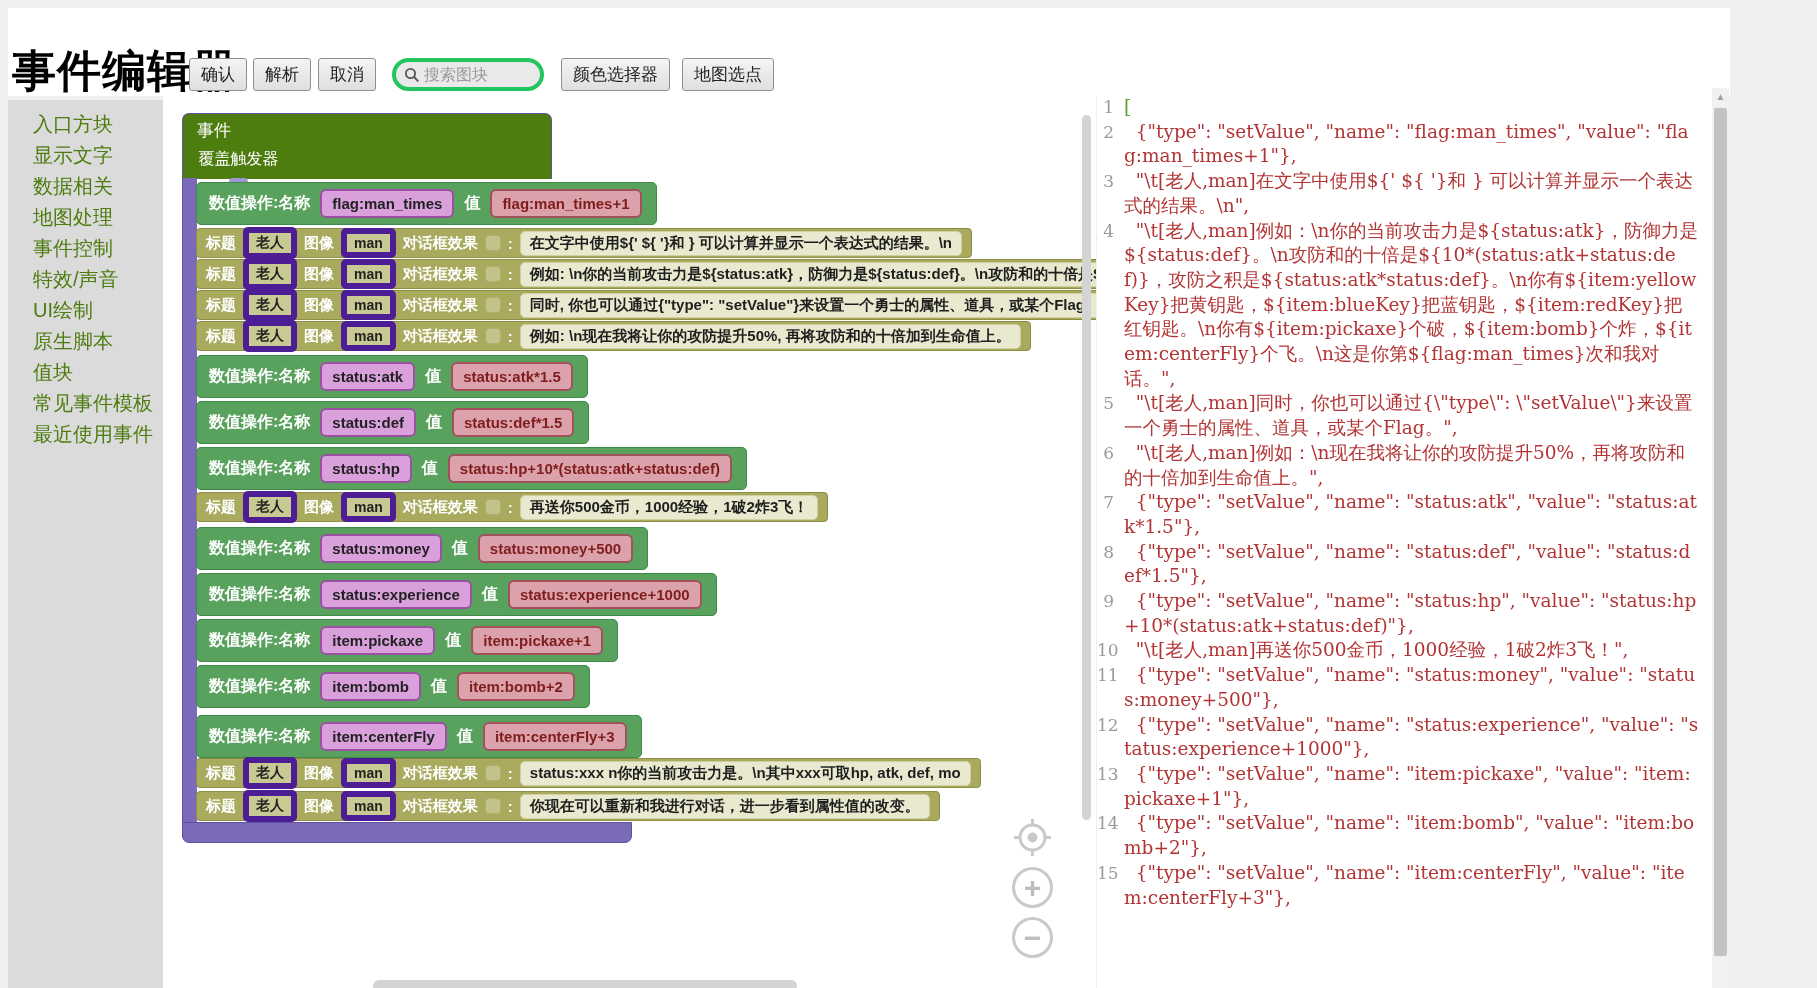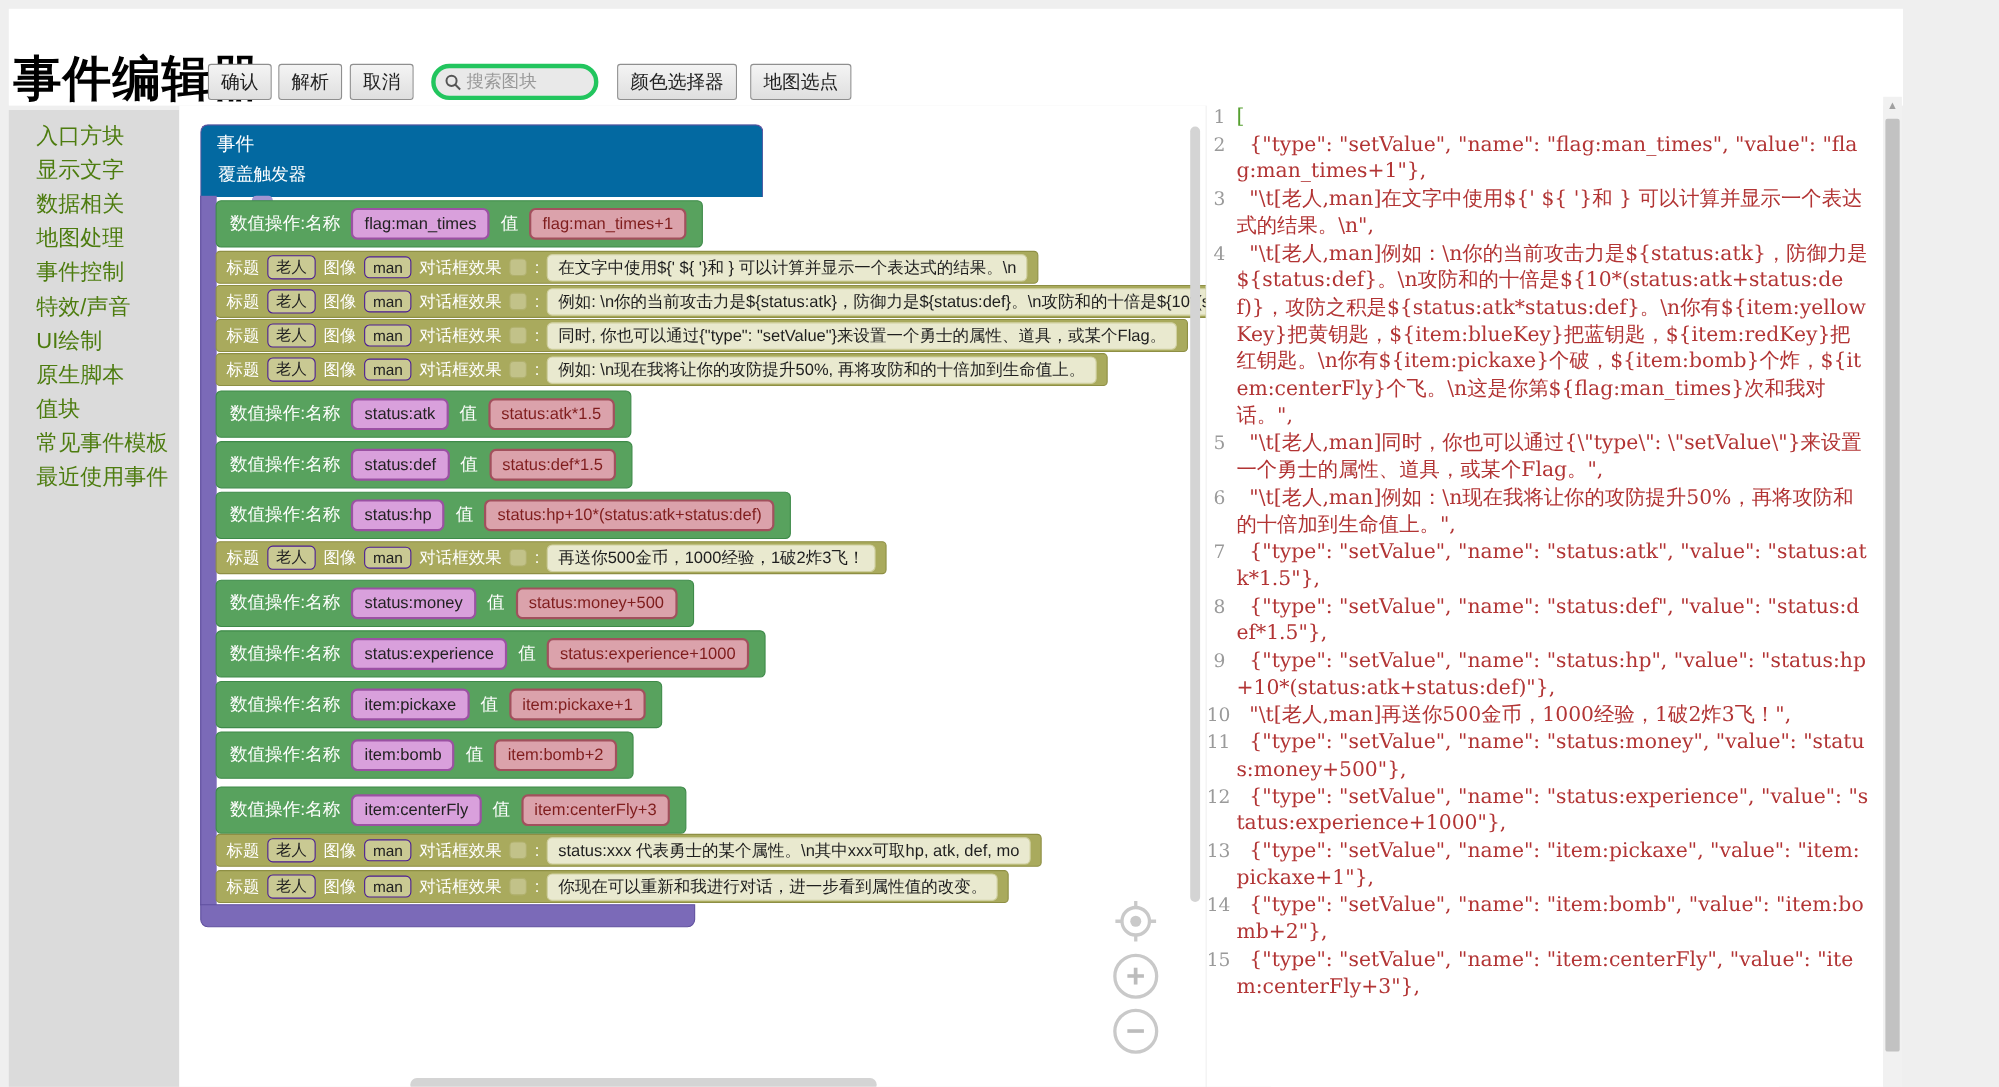--- a/index.html
+++ b/index.html
@@ -16,36 +16,36 @@
   .search-input { border:none; outline:none; background:transparent; width:110px; font-size:16px; color:#333; margin-left:4px; font-family:"Liberation Sans", sans-serif; }
   .search-input::placeholder { color:#9a9a9a; }
 
   
   .sidebar { position:absolute; left:8px; top:100px; width:155px; height:888px; background:#dbdbdb; padding-top:9px; }
   .side-item { padding:4px 0 4px 25px; font-size:20px; color:#4d7c0f; line-height:23px; white-space:nowrap; cursor:pointer; }
 
   
   .canvas { position:absolute; left:163px; top:96px; width:933px; height:892px; background:#fff; overflow:hidden; }
 
-  .purple-head { position:absolute; left:19px; top:17px; width:512px; height:66px; background:#0369a1; border:1px solid #60509e; border-bottom:none; border-radius:7px 7px 0 0; color:#fff; }
+  .purple-head { position:absolute; left:19px; top:17px; width:370px; height:66px; background:#4d7c0f; border:1px solid #60509e; border-bottom:none; border-radius:7px 7px 0 0; color:#fff; }
   .purple-spine { position:absolute; left:19px; top:82px; width:15px; height:645px; background:#7b6ab8; border-left:1px solid #60509e; }
   .purple-foot { position:absolute; left:19px; top:726px; width:450px; height:21px; background:#7b6ab8; border:1px solid #60509e; border-radius:0 0 7px 7px; }
   .ph-title { position:absolute; left:14px; top:5px; font-size:17px; }
   .ph-fields { position:absolute; left:14px; top:35px; display:flex; align-items:center; gap:8px; font-size:16px; white-space:nowrap;flex-direction:column; }
   .p-sq { width:19px; height:19px; background:#a195d2; border-radius:4px; display:inline-block; }
   .p-chk { width:20px; height:20px; background:#fff; border-radius:4px; color:#333; font-size:15px; display:flex; align-items:center; justify-content:center; font-weight:bold; }
   .p-drop { background:#cfc8ec; color:#2a2a2a; border-radius:10px; padding:1px 8px 2px 10px; display:flex; align-items:flex-end; gap:7px; font-size:16px; }
   .p-caret { font-size:10px; color:#7b6ab8; }
 
-  .brow { position:absolute; left:33px; display:flex; align-items:center; white-space:nowrap; width:max-content; }
+  .brow { position:absolute; left:33px; display:flex; align-items:center; white-space:nowrap; width:max-content;font-weight:bold; }
   .g { height:43px; background:#58a25e; border:1px solid #3e8a49; border-radius:5px; padding:0 14px 0 12px; gap:10px; color:#fff; font-size:16px; display:flex; align-items:center; }
   .o { height:30px; background:#a9aa5d; border:1px solid #8e8f44; border-radius:4px; padding:0 9px; gap:7px; color:#fff; font-size:15px; display:flex; align-items:center; }
   .pill-n { background:#d9a0dc; border:2px solid #9b51a3; border-radius:6px; color:#222; padding:4px 10px; font-size:15px; }
   .pill-v { background:#dba2ab; border:2px solid #a2505d; border-radius:6px; color:#7f1d1d; padding:4px 10px; font-size:15px; }
-  .pill-o { background:#c9c993; border:1px solid #4c1d95; border-radius:5px; color:#222; padding:1px 7px; font-size:14px; }
+  .pill-o { background:#c9c993; border:6px solid #4c1d95; border-radius:5px; color:#222; padding:1px 7px; font-size:14px; }
   .o-sq { width:16px; height:16px; background:#c2c289; border:1px solid #b0b06d; border-radius:4px; flex:none; }
   .o-txt { background:#e9e9cf; border:1px solid #cfcf9f; border-radius:5px; color:#1e1e1e; padding:2px 9px; font-size:15px; }
 
   
   .v-scroll { position:absolute; left:919px; top:19px; width:9px; height:705px; background:#d4d4d4; border-radius:5px; }
   .h-scroll { position:absolute; left:210px; top:884px; width:424px; height:12px; background:#d4d4d4; border-radius:6px; }
   .zoomctl { position:absolute; left:849px; width:41px; height:41px; cursor:pointer; }
   .zc-reset { top:721px; } .zc-in { top:771px; } .zc-out { top:821px; }
   .zc-circle { width:41px; height:41px; border:3px solid #c9c9c9; border-radius:50%; background:#fff; display:flex; align-items:center; justify-content:center; color:#bcbcbc; font-size:30px; font-weight:bold; line-height:1; }
 
@@ -224,21 +224,21 @@
   </div>
 
   <div class="brow o" style="top:662px">
     <span>标题</span>
     <span class="pill-o">老人</span>
     <span>图像</span>
     <span class="pill-o">man</span>
     <span>对话框效果</span>
     <span class="o-sq"></span>
     <span>:</span>
-    <span class="o-txt">status:xxx 代表勇士的某个属性。\n其中xxx可取hp, atk, def, mo</span>
+    <span class="o-txt">status:xxx n你的当前攻击力是。\n其中xxx可取hp, atk, def, mo</span>
   </div>
   <div class="brow o" style="top:695px">
     <span>标题</span>
     <span class="pill-o">老人</span>
     <span>图像</span>
     <span class="pill-o">man</span>
     <span>对话框效果</span>
     <span class="o-sq"></span>
     <span>:</span>
     <span class="o-txt">你现在可以重新和我进行对话，进一步看到属性值的改变。</span>

